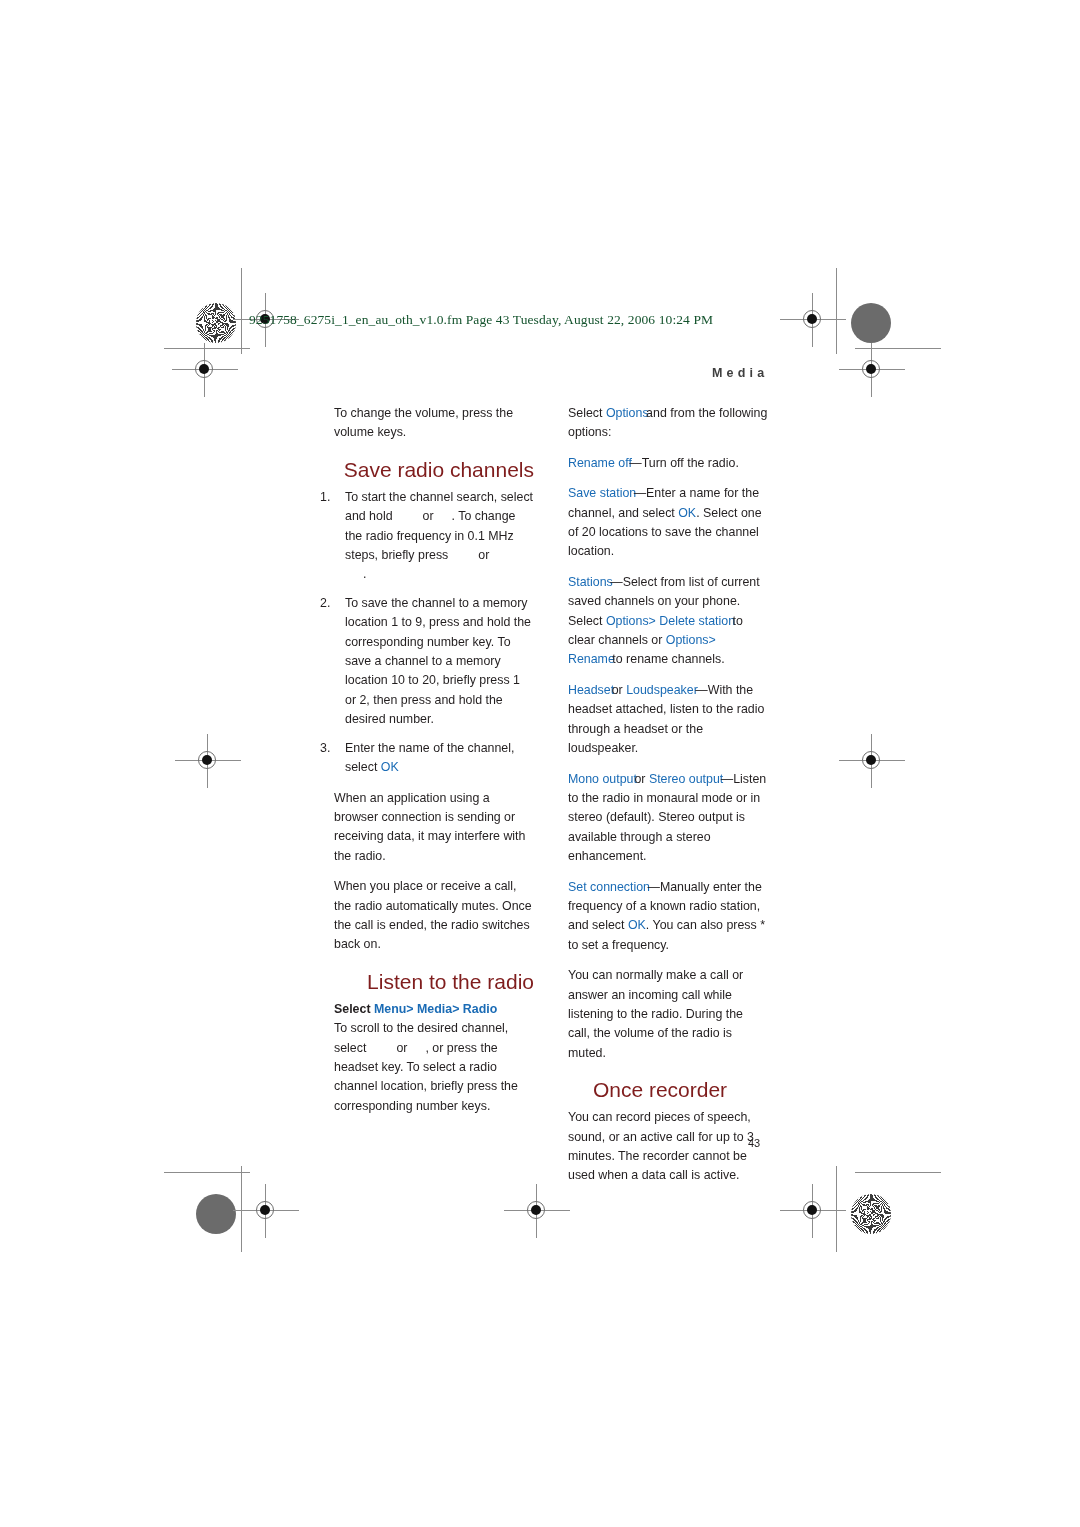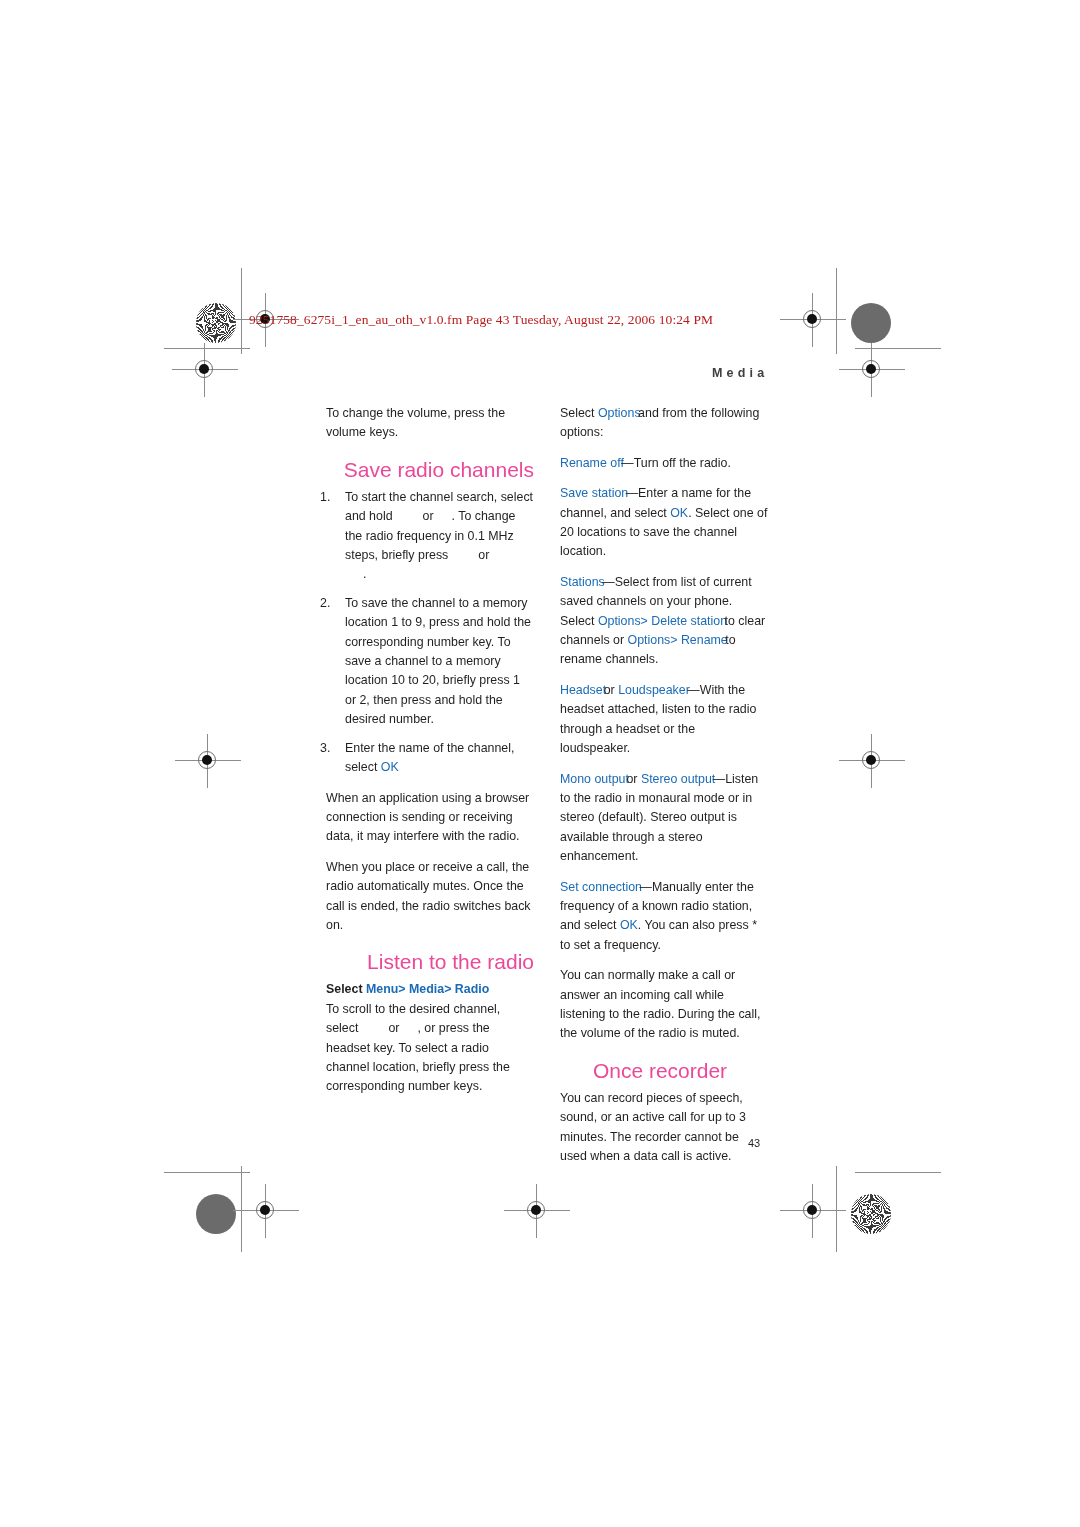--- a/index.html
+++ b/index.html
@@ -68,21 +68,21 @@
     width: 40px; height: 40px;
     border-radius: 50%;
     background: #6b6b6b;
   }
 
   
   .slug {
     position: absolute;
     font-family: "Liberation Serif", serif;
     font-size: 13.5px;
-    color: #b91c1c;
+    color: #14532d;
     white-space: nowrap;
     letter-spacing: 0.1px;
   }
 
   
   .running-head {
     position: absolute;
     font-family: "Liberation Sans", sans-serif;
     font-size: 12.5px;
     font-weight: 600;
@@ -95,28 +95,28 @@
     position: absolute;
     width: 216px;
     font-size: 12.4px;
     line-height: 19.4px;
     color: #231f20;
   }
   .col.left  { left: 318px; top: 404px; }
   .col.right { left: 552px; top: 404px; }
 
   p.para {
-    margin: 0 0 11px 8px;
+    margin: 0 0 11px 16px;
   }
   p.para.tight { margin-bottom: 0; font-weight: bold; }
 
   h2.heading {
     font-size: 21px;
     font-weight: 400;
-    color: #ec4899;
+    color: #7f1d1d;
     margin: 14px 0 6px 0;
     line-height: 25px;
   }
   h2.heading.right-align { text-align: right; }
   h2.heading.center-align { text-align: center; }
 
   
   ol.steps {
     margin: 0 0 11px 0;
     padding: 0;

